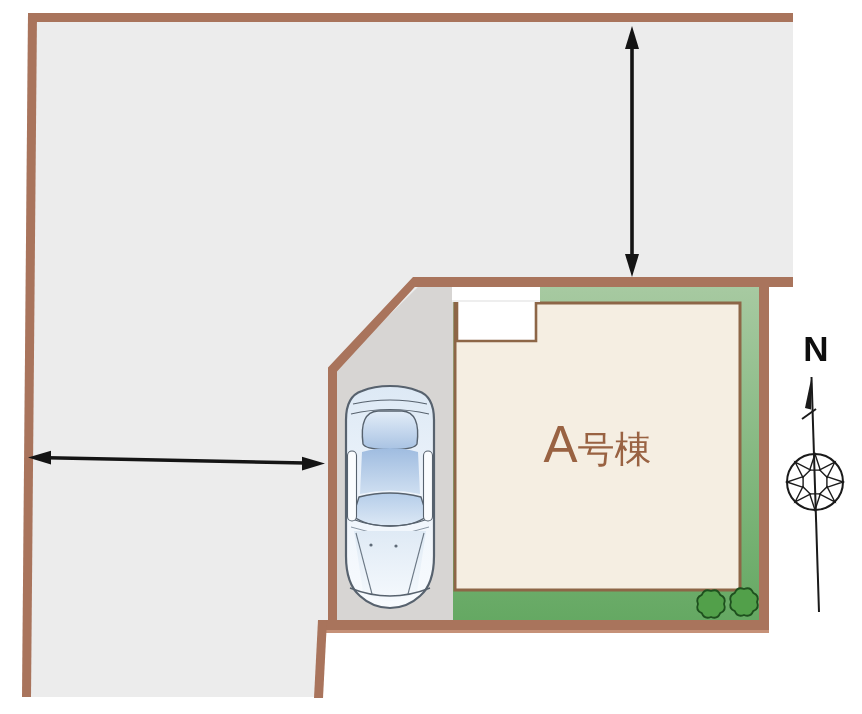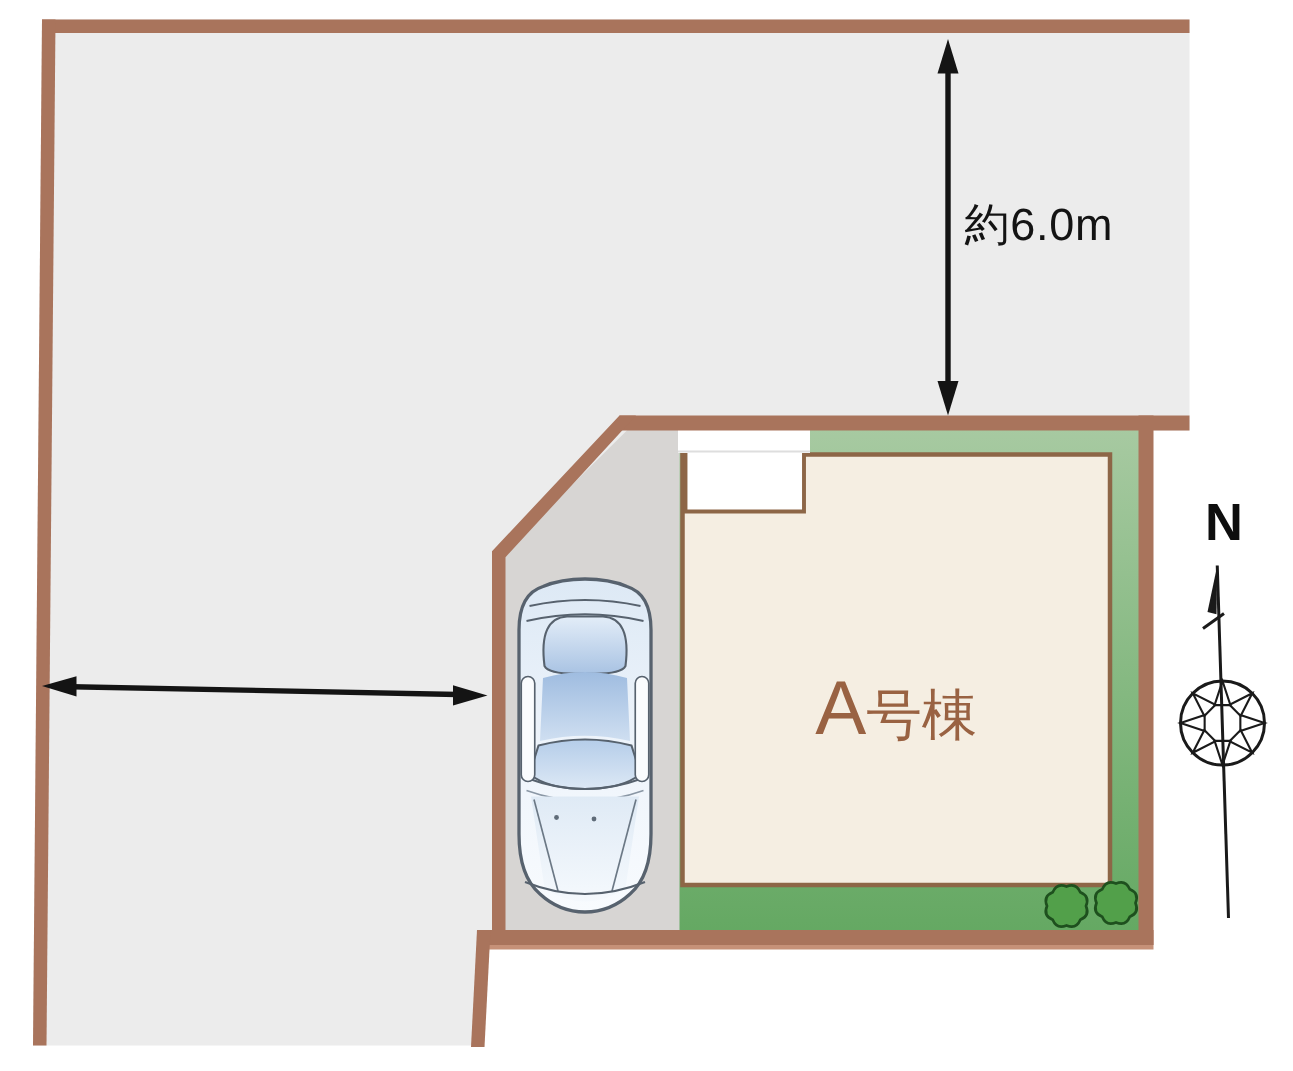--- a/index.html
+++ b/index.html
@@ -11,21 +11,21 @@
     overflow:hidden;
   }
   .canvas svg{position:absolute;left:0;top:0;}
   .overlay-label{position:absolute;line-height:1;white-space:nowrap;}
   .dim-label{
     font-size:30px;color:#141414;font-weight:500;
     letter-spacing:0.5px;
   }
   .building-label{
     left:455px;top:419px;width:285px;text-align:center;
-    font-size:37px;color:#996242;font-weight:500;margin-top:27px;
+    font-size:37px;color:#996242;font-weight:500;
   }
   .building-label::first-letter{font-size:51px;}
   .north-label{
     left:795px;top:331px;width:42px;text-align:center;
     font-size:35px;font-weight:bold;color:#0e0e0e;
   }
 </style>
 </head>
 <body>
 
@@ -136,19 +136,18 @@
       <path d="M632,26 L625,49 L639,49 Z"></path>
       <path d="M632,277 L625,254 L639,254 Z"></path>
     </g>
     <g fill="#141414">
       <line x1="48" y1="457.8" x2="305" y2="463" stroke="#141414" stroke-width="3.6"></line>
       <path d="M28,457.4 L51,450.8 L51,464.4 Z"></path>
       <path d="M325,463.6 L302,456.8 L302,470.4 Z"></path>
     </g>
   </svg>
 
-  <div class="overlay-label dim-label" style="left:643px;top:136px;">約6.0m</div>
 
 
   <div class="overlay-label building-label">A号棟</div>
 
   <div class="overlay-label north-label">N</div>
 </div>
 
 </body></html>

